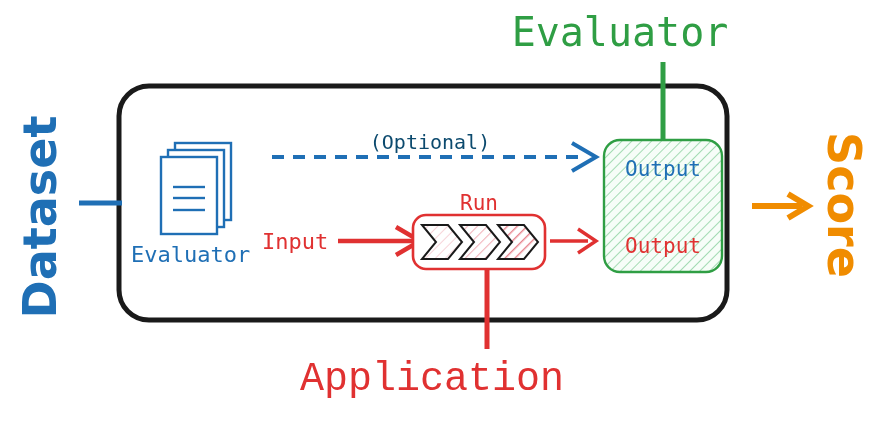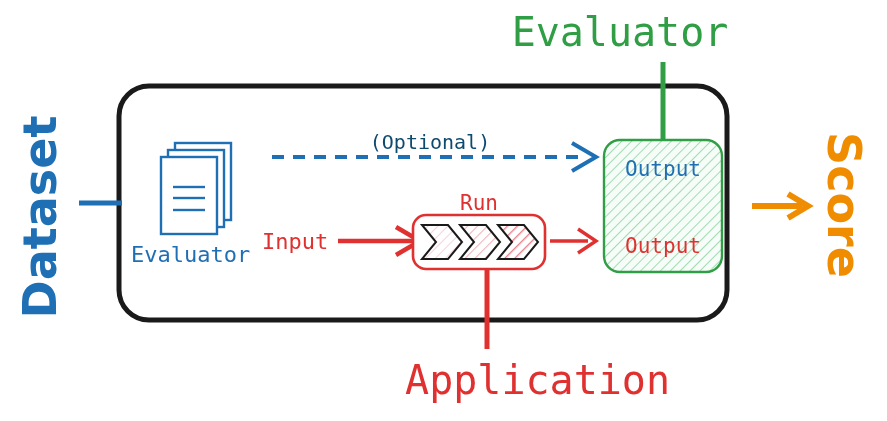--- a/index.html
+++ b/index.html
@@ -109,21 +109,21 @@
   <div style="position:absolute;left:0px;top:0px;width:86px;height:421px;">
     <div class="lbl-sans-bold" style="position:absolute;left:-140px;top:190px;width:360px;height:54px;
                 line-height:54px;text-align:center;color:#1f6fb5;font-size:46px;
                 letter-spacing:0px;transform:rotate(-90deg);transform-origin:center center;">Dataset</div>
   </div>
 
   <div class="lbl-mono" style="position:absolute;left:500px;top:8px;width:240px;height:48px;
               line-height:48px;text-align:center;color:#2f9e44;font-size:40px;">Evaluator</div>
 
   <div class="lbl-mono" style="position:absolute;left:300px;top:356px;width:370px;height:48px;
-              line-height:48px;text-align:right;color:#e03131;font-size:40px;">Application</div>
+              line-height:48px;text-align:left;color:#e03131;font-size:40px;font-family:Liberation Mono, monospace;">Application</div>
 
   <div style="position:absolute;left:800px;top:0px;width:87px;height:421px;">
     <div class="lbl-sans-bold" style="position:absolute;left:-96px;top:180px;width:280px;height:50px;
                 line-height:50px;text-align:center;color:#f08c00;font-size:46px;
                 transform:rotate(90deg);transform-origin:center center;">Score</div>
   </div>
 
   <div class="lbl-mono" style="position:absolute;left:131px;top:240px;width:116px;height:30px;
               line-height:30px;text-align:center;color:#1f6fb5;font-size:22px;">Evaluator</div>
 

